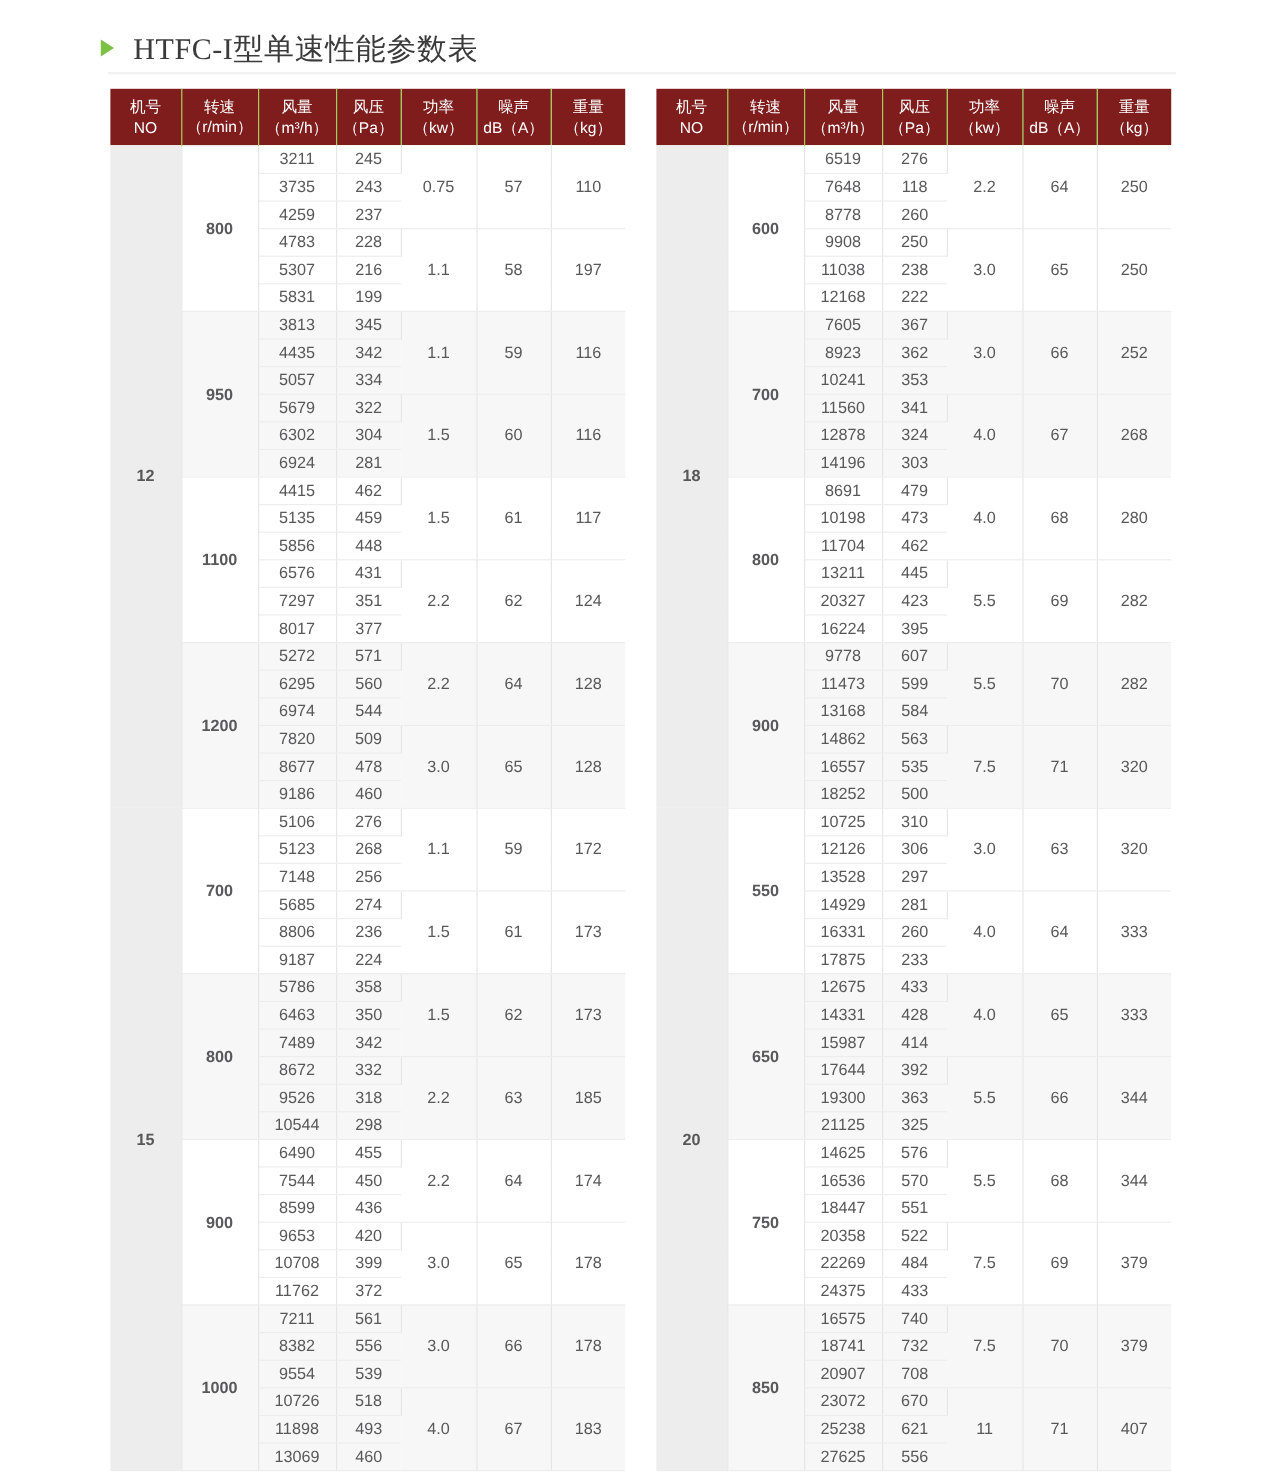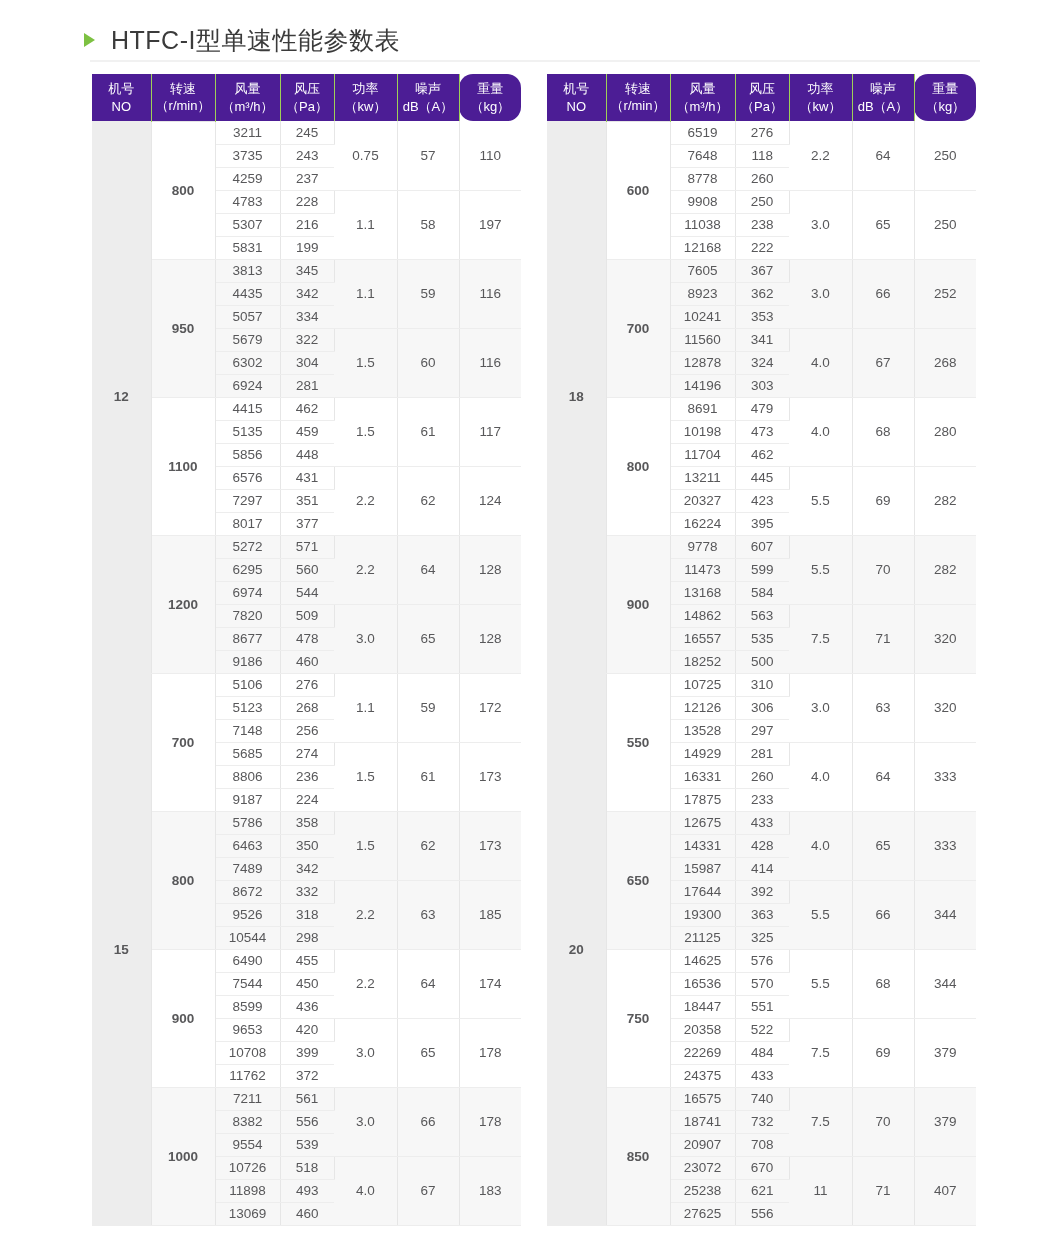--- a/index.html
+++ b/index.html
@@ -14,21 +14,21 @@
     color: #4a4a4a;
     position: relative;
     overflow: hidden;
   }
 
   
   .title-bar {
     position: absolute;
     left: 84px; top: 18px;
     width: 900px; height: 44px;
-    display: flex; align-items: center;
+    display: flex; align-items: center; font-family: Liberation Serif, serif;
   }
   .bullet {
     width: 0; height: 0;
     border-left: 11px solid #7DC142;
     border-top: 7px solid transparent;
     border-bottom: 7px solid transparent;
     margin-right: 16px;
   }
   .title-text {
     font-size: 25px;
@@ -56,28 +56,28 @@
 
   .tbl th, .tbl td {
     text-align: center;
     vertical-align: middle;
     font-weight: normal;
     padding: 0;
   }
 
   
   .tbl thead th {
-    background: #4c1d95;
+    background: #7f1d1d;
     color: #ffffff;
     height: 47px;
     font-size: 13px;
     line-height: 1.35;
     border-right: 1px solid #9ed058;
   }
-  .tbl thead th:last-child { border-right: none; border-radius: 14px; }
+  .tbl thead th:last-child { border-right: none; }
   .tbl thead th .l2 { display: block; }
 
   
   .tbl tbody td {
     height: 23px;
     border-right: 1px solid #e6e6e6;
     border-bottom: 1px solid #ededed;
     color: #58585a;
     font-size: 13.5px;
   }

